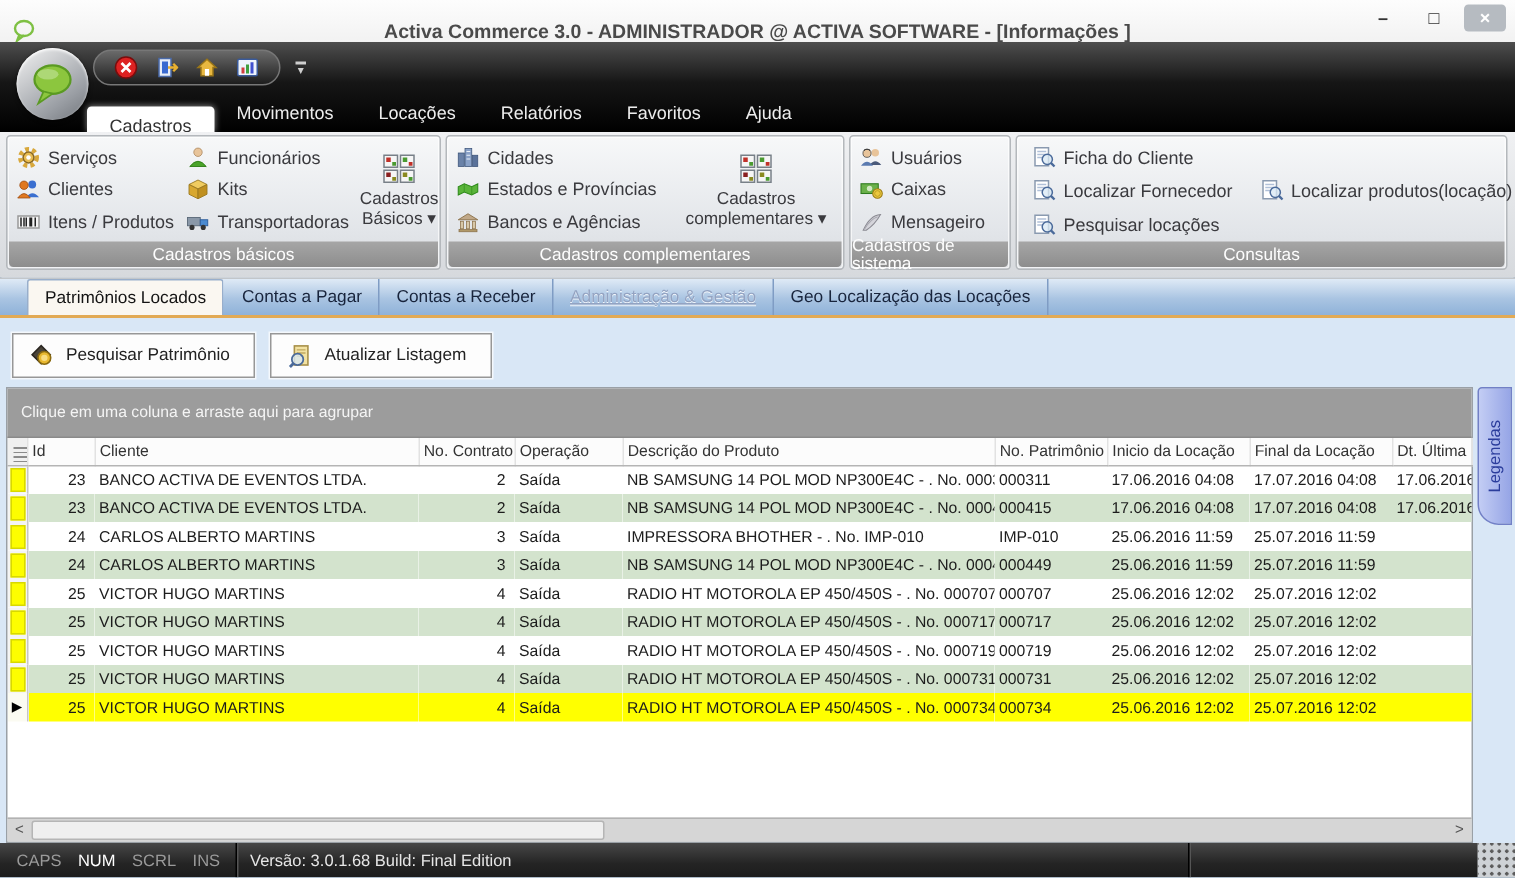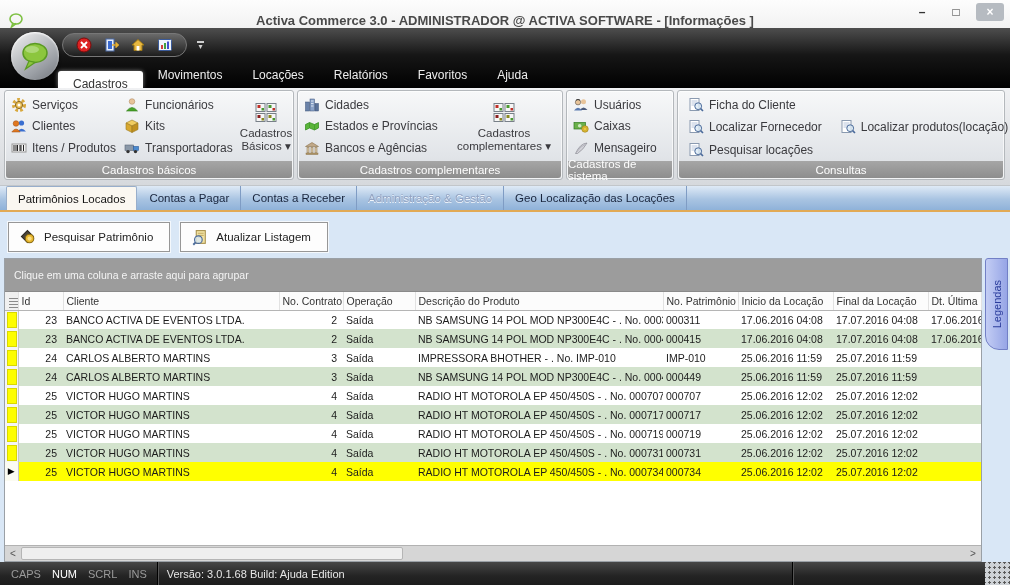--- a/index.html
+++ b/index.html
@@ -57,22 +57,22 @@
     display:flex;align-items:center;justify-content:center;}
   .g4 .ritems{flex-direction:column;justify-content:space-around;padding-left:6px;}
   .g4row{display:flex;gap:10px;}
   
   .pagetabs{position:absolute;left:0;top:186px;width:100%;height:26px;
     background:linear-gradient(#dfeaf6,#a9c4e2 55%,#8fb2d9);
     border-bottom:2px solid #e2aa55;display:flex;align-items:stretch;padding-left:6px;}
   .ptab{display:flex;align-items:center;padding:0 11px;font-size:11.5px;color:#18243c;
     border-right:1px solid #7f9cc4;cursor:default;white-space:nowrap;}
   .ptab.active{background:#faf7f1;color:#141414;border:1px solid #98aecb;border-bottom:none;
-    border-radius:2px 2px 0 0;margin-right:1px;}
-  .ptab.disabled{color:#93a3c2;text-shadow:0 1px 0 rgba(255,255,255,.85);}
+    border-radius:2px 2px 0 0;margin-right:1px;margin-left:12px;}
+  .ptab.disabled{color:#93a3c2;text-shadow:0 1px 0 rgba(255,255,255,.85);text-decoration:underline;}
   
   .content{position:absolute;left:0;top:212px;width:100%;height:350px;background:#d9e7f6;}
   .btns{position:absolute;left:8px;top:10px;display:flex;gap:10px;}
   .btn{height:30px;display:flex;align-items:center;gap:7px;padding:0 16px 0 11px;
     background:#fdfdfd;border:1px solid #979797;font-size:11.5px;color:#222;cursor:default;
     box-shadow:0 0 0 1px rgba(255,255,255,.7);}
   
   .grid{position:absolute;left:4px;top:46px;width:978px;height:304px;background:#fff;
     border:1px solid #9aa0a6;}
   .groupbar{height:33px;background:#9c9c9c;border-bottom:1px solid #8a8a8a;color:#f4f4f4;
@@ -604,19 +604,19 @@
       <span>Legendas</span>
     </div>
   </div>
 
   <div class="statusbar">
     <span class="sb-key">CAPS</span>
     <span class="sb-key lit">NUM</span>
     <span class="sb-key">SCRL</span>
     <span class="sb-key">INS</span>
     <div class="sb-sep"></div>
-    <span class="sb-version">Versão: 3.0.1.68 Build: Ajuda Edition</span>
+    <span class="sb-version">Versão: 3.0.1.68 Build: Final Edition</span>
     <div class="sb-sep sb-auto"></div>
     <div class="sb-panel"></div>
     <div class="sb-grip"></div>
   </div>
 
 </div>
 
 </body></html>

